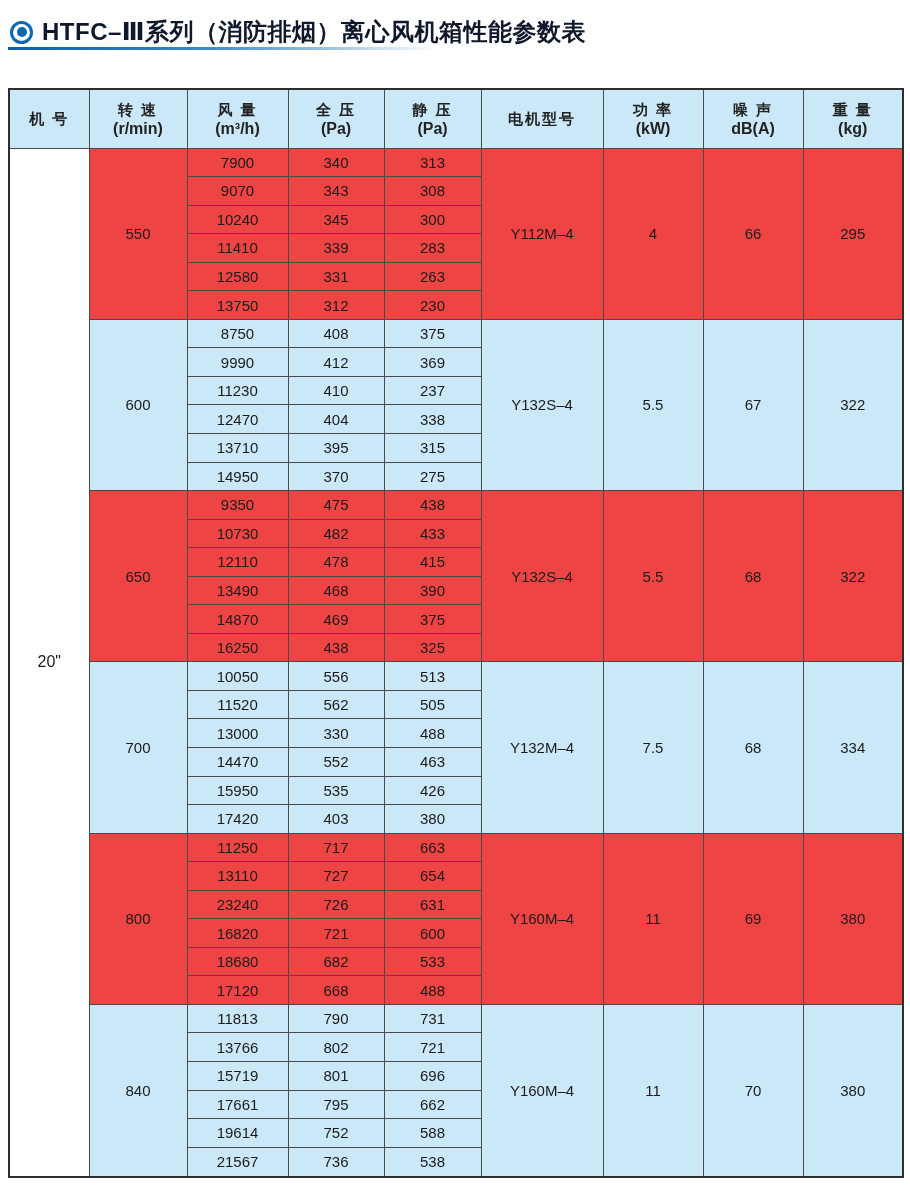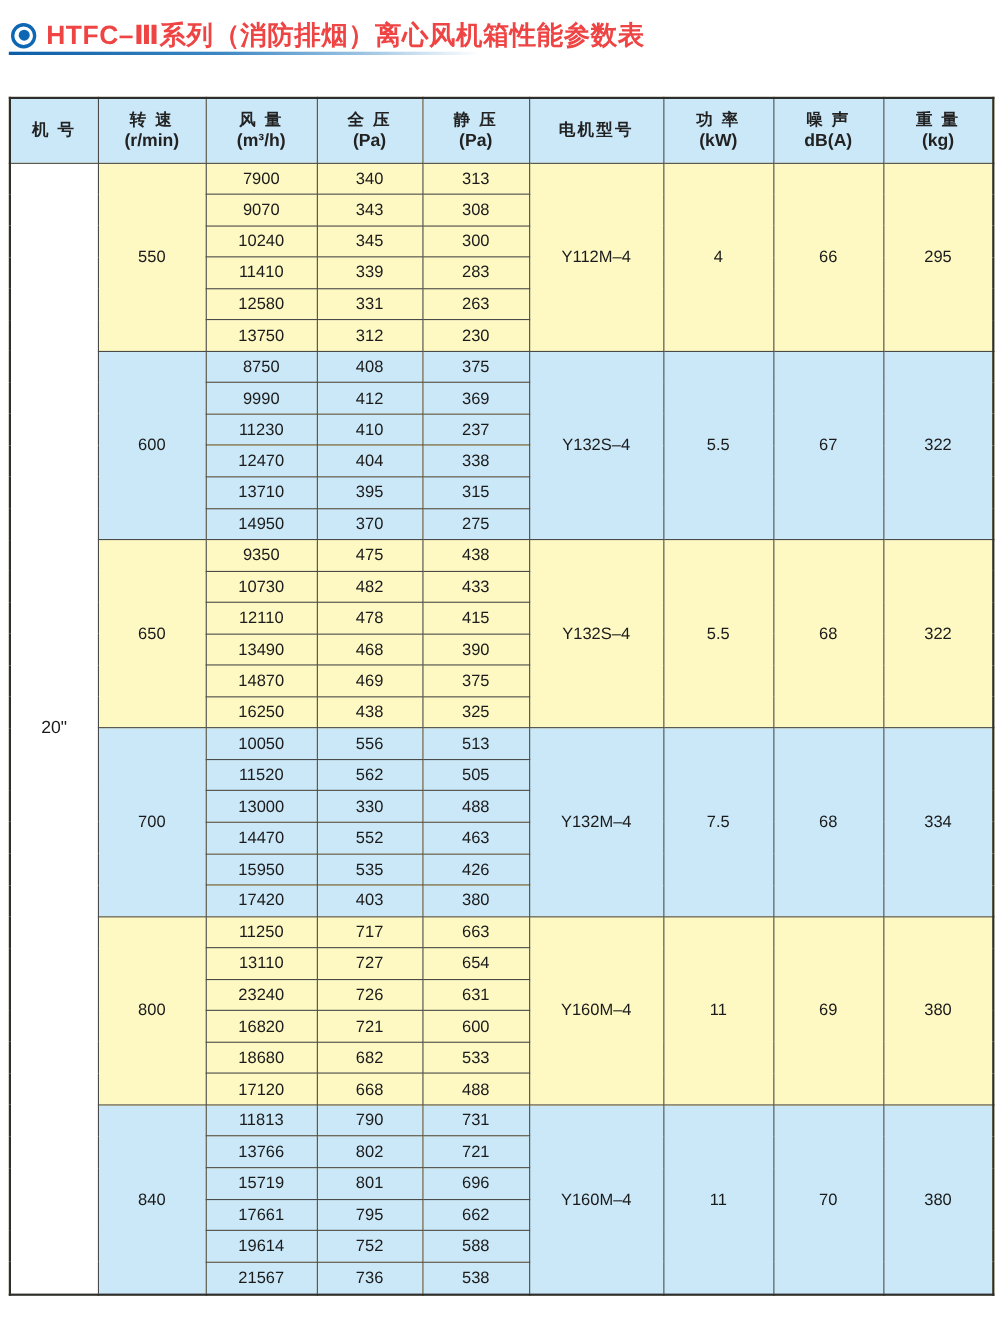--- a/index.html
+++ b/index.html
@@ -7,21 +7,21 @@
     width: 910px; height: 1198px;
     font-family: "Liberation Sans", "DejaVu Sans", sans-serif;
     position: relative;
   }
   .page { position: relative; width: 910px; height: 1198px; overflow: hidden; }
 
   
   .title-row {
     position: absolute; left: 10px; top: 16px;
     display: flex; align-items: center; gap: 9px;
-    color: #ef4444;
+    color: #0f172a;
   }
   .title-icon {
     width: 17px; height: 17px; border-radius: 50%;
     border: 3px solid #0e67b2; position: relative; flex: 0 0 auto;
   }
   .title-icon::after {
     content: ""; position: absolute; left: 3.5px; top: 3.5px;
     width: 10px; height: 10px; border-radius: 50%; background: #0e67b2;
   }
   .title-text {
@@ -31,21 +31,21 @@
   .title-underline {
     position: absolute; left: 8px; top: 47px; width: 428px; height: 3px;
     background: linear-gradient(to right, #0b5ea7 0%, #3d87c4 45%, #9cc4e2 75%, rgba(255,255,255,0) 100%);
   }
 
   
   table.spec-table {
     position: absolute; left: 8px; top: 88px;
     width: 894px; height: 1090px;
     border-collapse: collapse; table-layout: fixed;
-    background: #fef9c3;
+    background: #ef4444;
     border: 2px solid #2e2e2e;
   }
   .spec-table th, .spec-table td {
     border: 1px solid #4a4a4a;
     text-align: center; vertical-align: middle;
     padding: 0;
     font-size: 15px; color: #1b1b1b;
     overflow: hidden;
   }
   .spec-table thead tr { height: 59px; }

